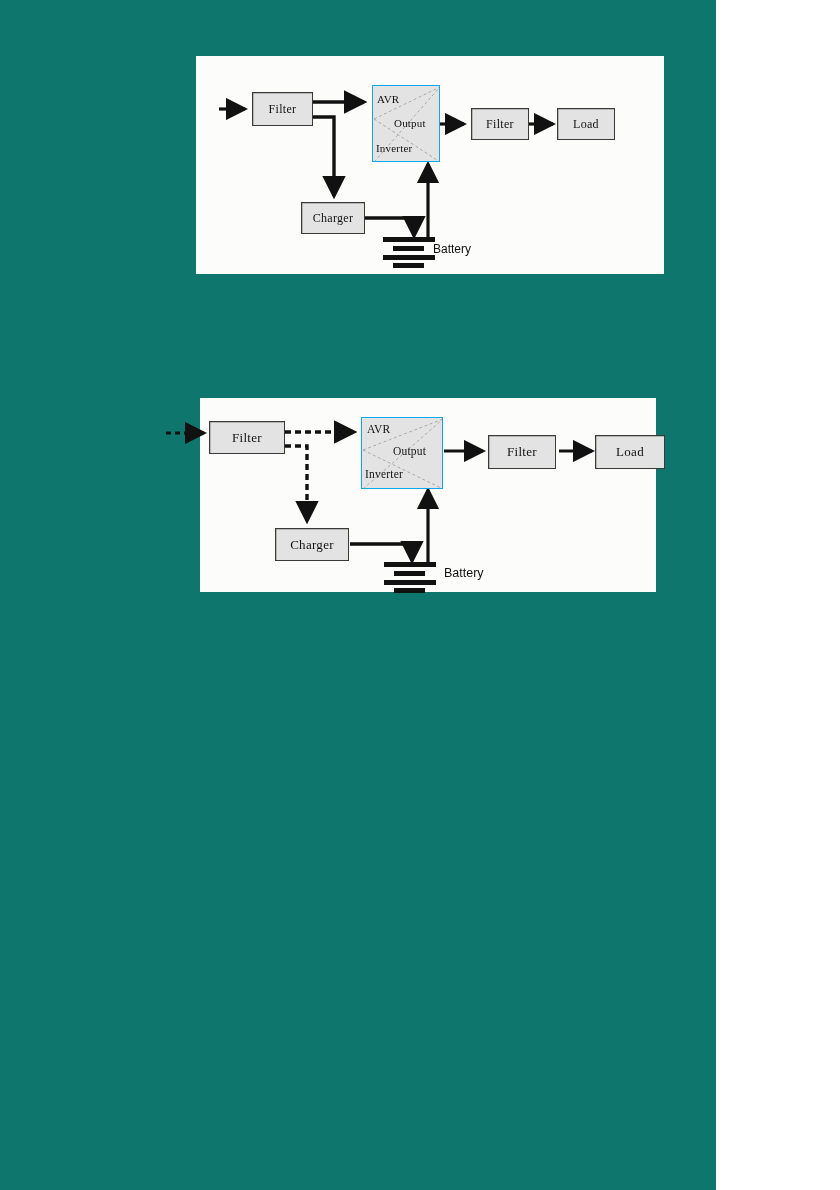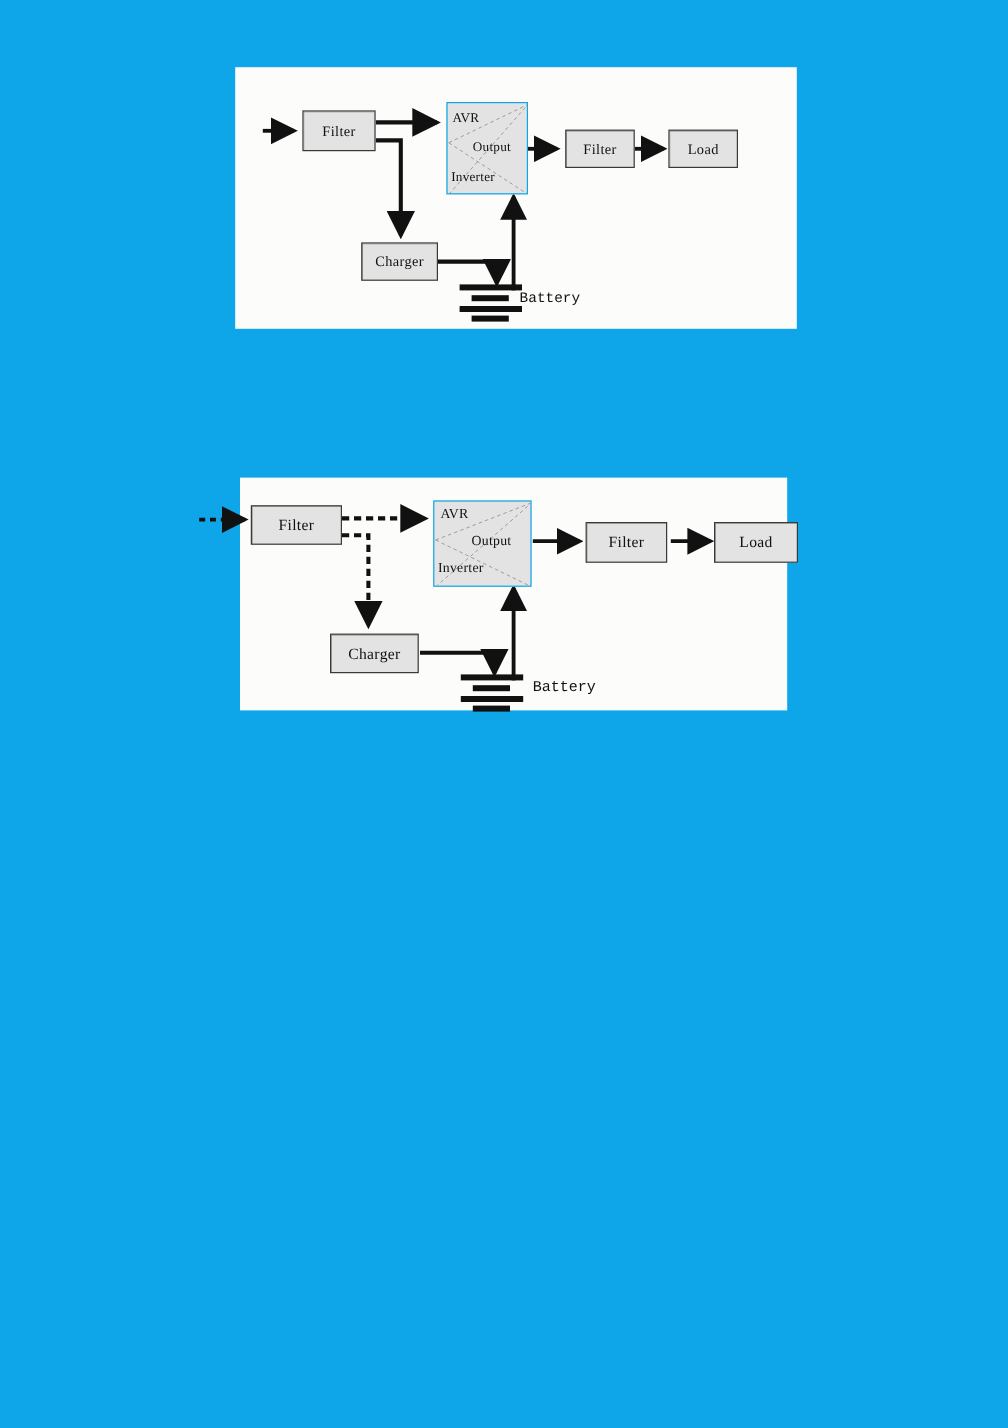--- a/index.html
+++ b/index.html
@@ -10,23 +10,23 @@
   body {
     width: 840px;
     height: 1190px;
     position: relative;
     font-family: "Liberation Serif", serif;
     overflow: hidden;
   }
   .page {
     position: absolute;
     left: 0; top: 0;
-    width: 840px;
+    width: 716px;
     height: 1190px;
-    background: #0ea5e9;
+    background: #0f766e;
   }
   .diagram {
     position: absolute;
   }
   .diagram-bg {
     position: absolute;
     background: #fcfcfa;
   }
   .svg-layer {
     position: absolute;
@@ -54,21 +54,21 @@
   }
   .conv-label {
     position: absolute;
     font-family: "Liberation Serif", serif;
     color: #111;
     white-space: nowrap;
     letter-spacing: 0.2px;
   }
   .plain-label {
     position: absolute;
-    font-family: Liberation Mono, monospace;
+    font-family: Liberation Sans, sans-serif;
     color: #111;
     white-space: nowrap;
     text-align: right;
   }
   .battery {
     position: absolute;
   }
   .bar {
     position: absolute;
     background: #111;

